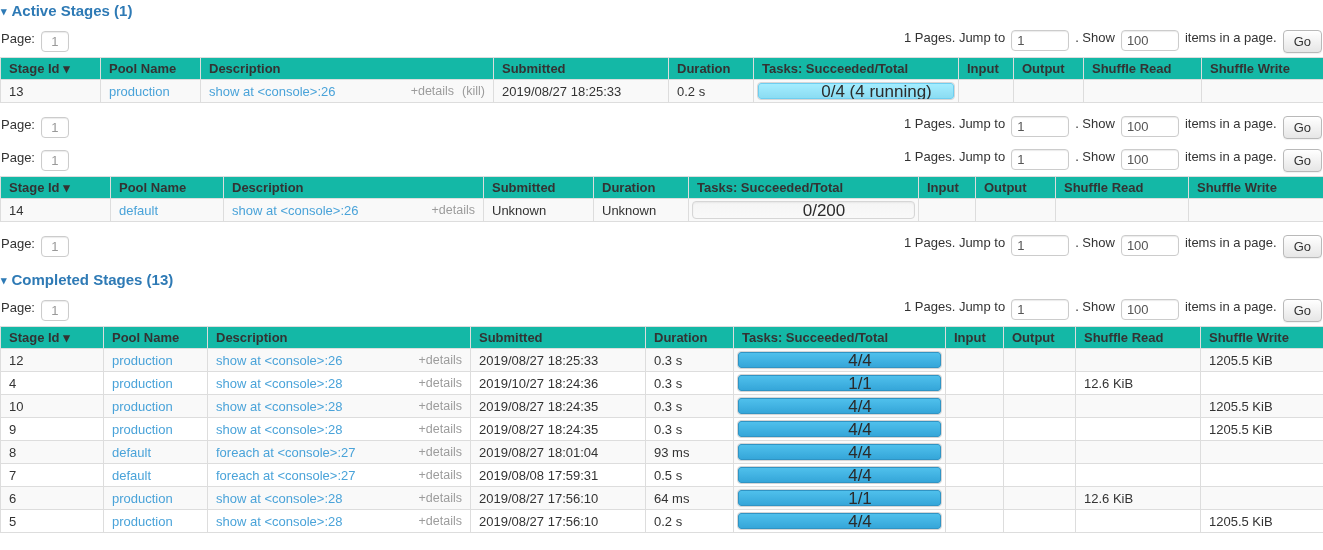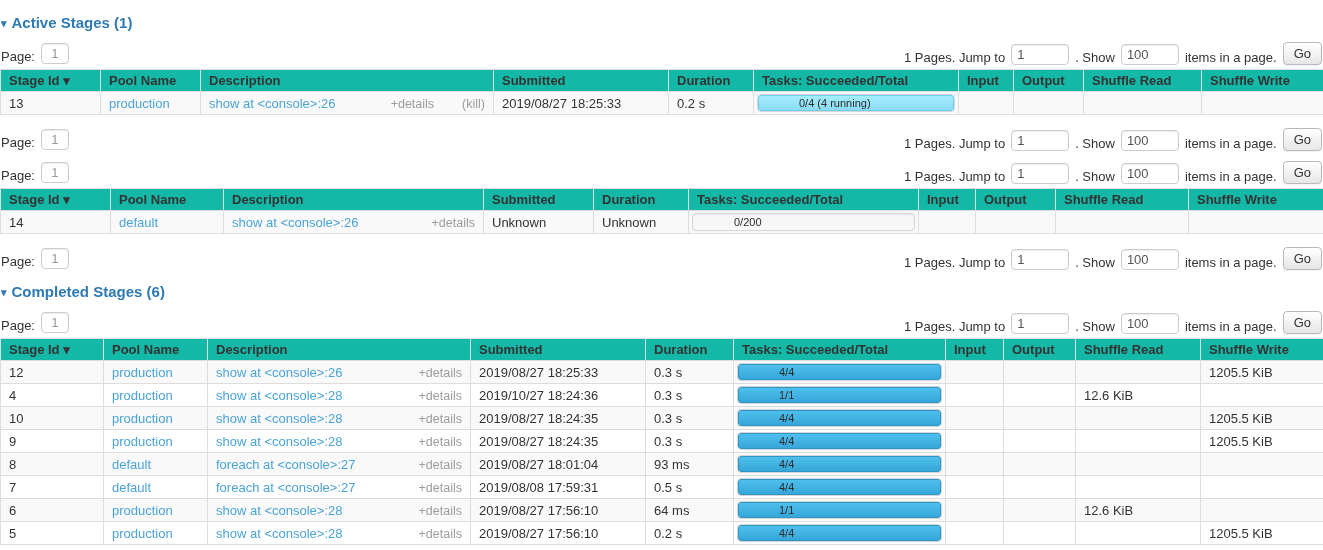--- a/index.html
+++ b/index.html
@@ -8,28 +8,28 @@
     width:1323px; height:550px; overflow:hidden; background:#fff;
     font-family:"Liberation Sans", sans-serif; font-size:13px; color:#333;
   }
   #app { width:1323px; }
 
   
   .section-title {
     color:var(--heading-blue); font-size:15px; font-weight:bold;
     margin:13px 0 0 1px; line-height:17px; cursor:pointer;
   }
-  #app .section:first-child .section-title { margin-top:14px; }
+  #app .section:first-child .section-title { margin-top:2px; }
   .tri { font-size:11px; margin-right:5px; vertical-align:1px; }
 
   
   .pag { display:flex; justify-content:space-between; align-items:center; height:23px; }
   .pag.top { margin:10px 1px 4px 1px; }
   .pag.bottom { margin:13px 1px 0 1px; }
-  .pag-left, .pag-right { display:flex; align-items:flex-end; gap:6px; }
+  .pag-left, .pag-right { display:flex; align-items:flex-start; gap:6px; }
   input {
     height:21px; border:1px solid #ccc; border-radius:4px;
     font-family:"Liberation Sans", sans-serif; font-size:13px; color:#555;
     padding:1px 5px; box-shadow:inset 0 1px 1px rgba(0,0,0,0.08); outline:none;
   }
   input.small { width:28px; text-align:center; color:#999; }
   input.jump, input.show { width:58px; }
   button.go {
     height:23px; padding:1px 10px; border:1px solid #b9b9b9; border-radius:4px;
     background:linear-gradient(#ffffff,#e6e6e6); color:#333;
@@ -40,38 +40,38 @@
   
   table.stage-table { width:1323px; border-collapse:collapse; table-layout:fixed; }
   th, td {
     border:1px solid #ddd; padding:2px 8px; height:22px;
     font-size:13px; text-align:left; vertical-align:middle;
     overflow:hidden; white-space:nowrap;
   }
   th { font-weight:bold; color:#333; background:#14b8a6; }
   tbody tr:nth-child(odd) { background:#f9f9f9; }
   a.lnk { color:var(--link-blue); text-decoration:none; cursor:pointer; }
-  .desc-wrap { display:flex; align-items:flex-end; width:100%;gap:20px; }
+  .desc-wrap { display:flex; align-items:center; width:100%; }
   .grow { flex:1; }
   .muted { color:#9c9c9c; font-size:12.5px; }
   .kill { margin-left:8px; }
   td.tasks { padding:2px 3px; }
 
   
   .progress {
     position:relative; height:18px; border:1px solid #d6d6d6; border-radius:4px;
     background:linear-gradient(#f5f5f5,#f9f9f9); overflow:hidden;
     box-shadow:inset 0 1px 2px rgba(0,0,0,0.06);
   }
   .progress .bar { position:absolute; left:0; top:0; bottom:0; border-radius:3px; }
   .bar.running { background:linear-gradient(var(--bar-running-top),var(--bar-running-bottom)); border:1px solid var(--bar-running-border); }
   .bar.done { background:linear-gradient(var(--bar-done-top),var(--bar-done-bottom)); border:1px solid var(--bar-done-border); }
   .progress .ptext {
-    position:absolute; left:0; width:100%; text-align:left;
-    line-height:17px; font-size:11px; color:#2b2b2b;padding-left:41px;
+    position:absolute; left:0; width:100%; text-align:center;
+    line-height:17px; font-size:17px; color:#2b2b2b;padding-left:41px;
   }
 
   
   .sec-active col:nth-child(1){width:100px} .sec-active col:nth-child(2){width:100px}
   .sec-active col:nth-child(3){width:293px} .sec-active col:nth-child(4){width:175px}
   .sec-active col:nth-child(5){width:85px}  .sec-active col:nth-child(6){width:205px}
   .sec-active col:nth-child(7){width:55px}  .sec-active col:nth-child(8){width:70px}
   .sec-active col:nth-child(9){width:118px} .sec-active col:nth-child(10){width:122px}
 
   .sec-pending col:nth-child(1){width:110px} .sec-pending col:nth-child(2){width:113px}
@@ -251,21 +251,21 @@
           <span>1 Pages. Jump to</span>
           <input class="jump" value="1" style="">
           <span>. Show</span>
           <input class="show" value="100" style="">
           <span>items in a page.</span>
           <button class="go">Go</button>
         </div>
       </div>
     </section>
     <section class="section sec-completed">
-      <h4 class="section-title"><span class="tri">▾</span><span>Completed Stages (6)</span></h4>
+      <h4 class="section-title"><span class="tri">▾</span><span>Completed Stages (13)</span></h4>
       <div class="pag top">
         <div class="pag-left">
           <span>Page:</span>
           <input class="small" value="1" style="">
         </div>
         <div class="pag-right">
           <span>1 Pages. Jump to</span>
           <input class="jump" value="1" style="">
           <span>. Show</span>
           <input class="show" value="100" style="">

